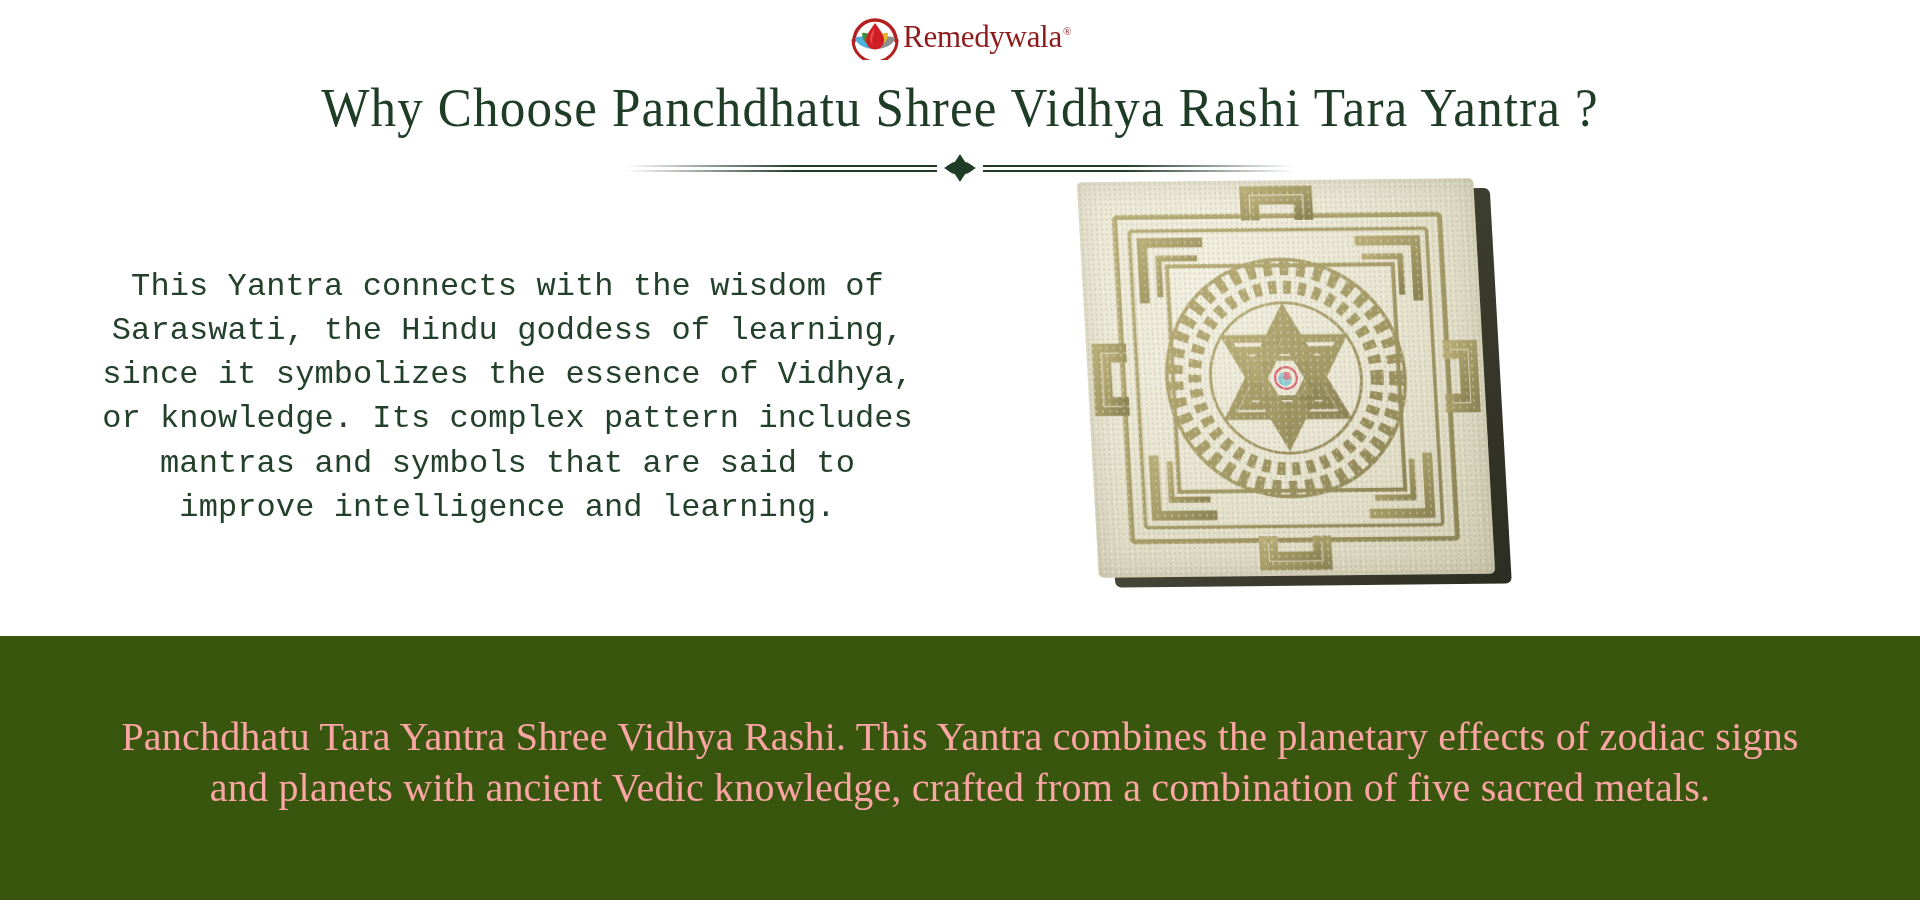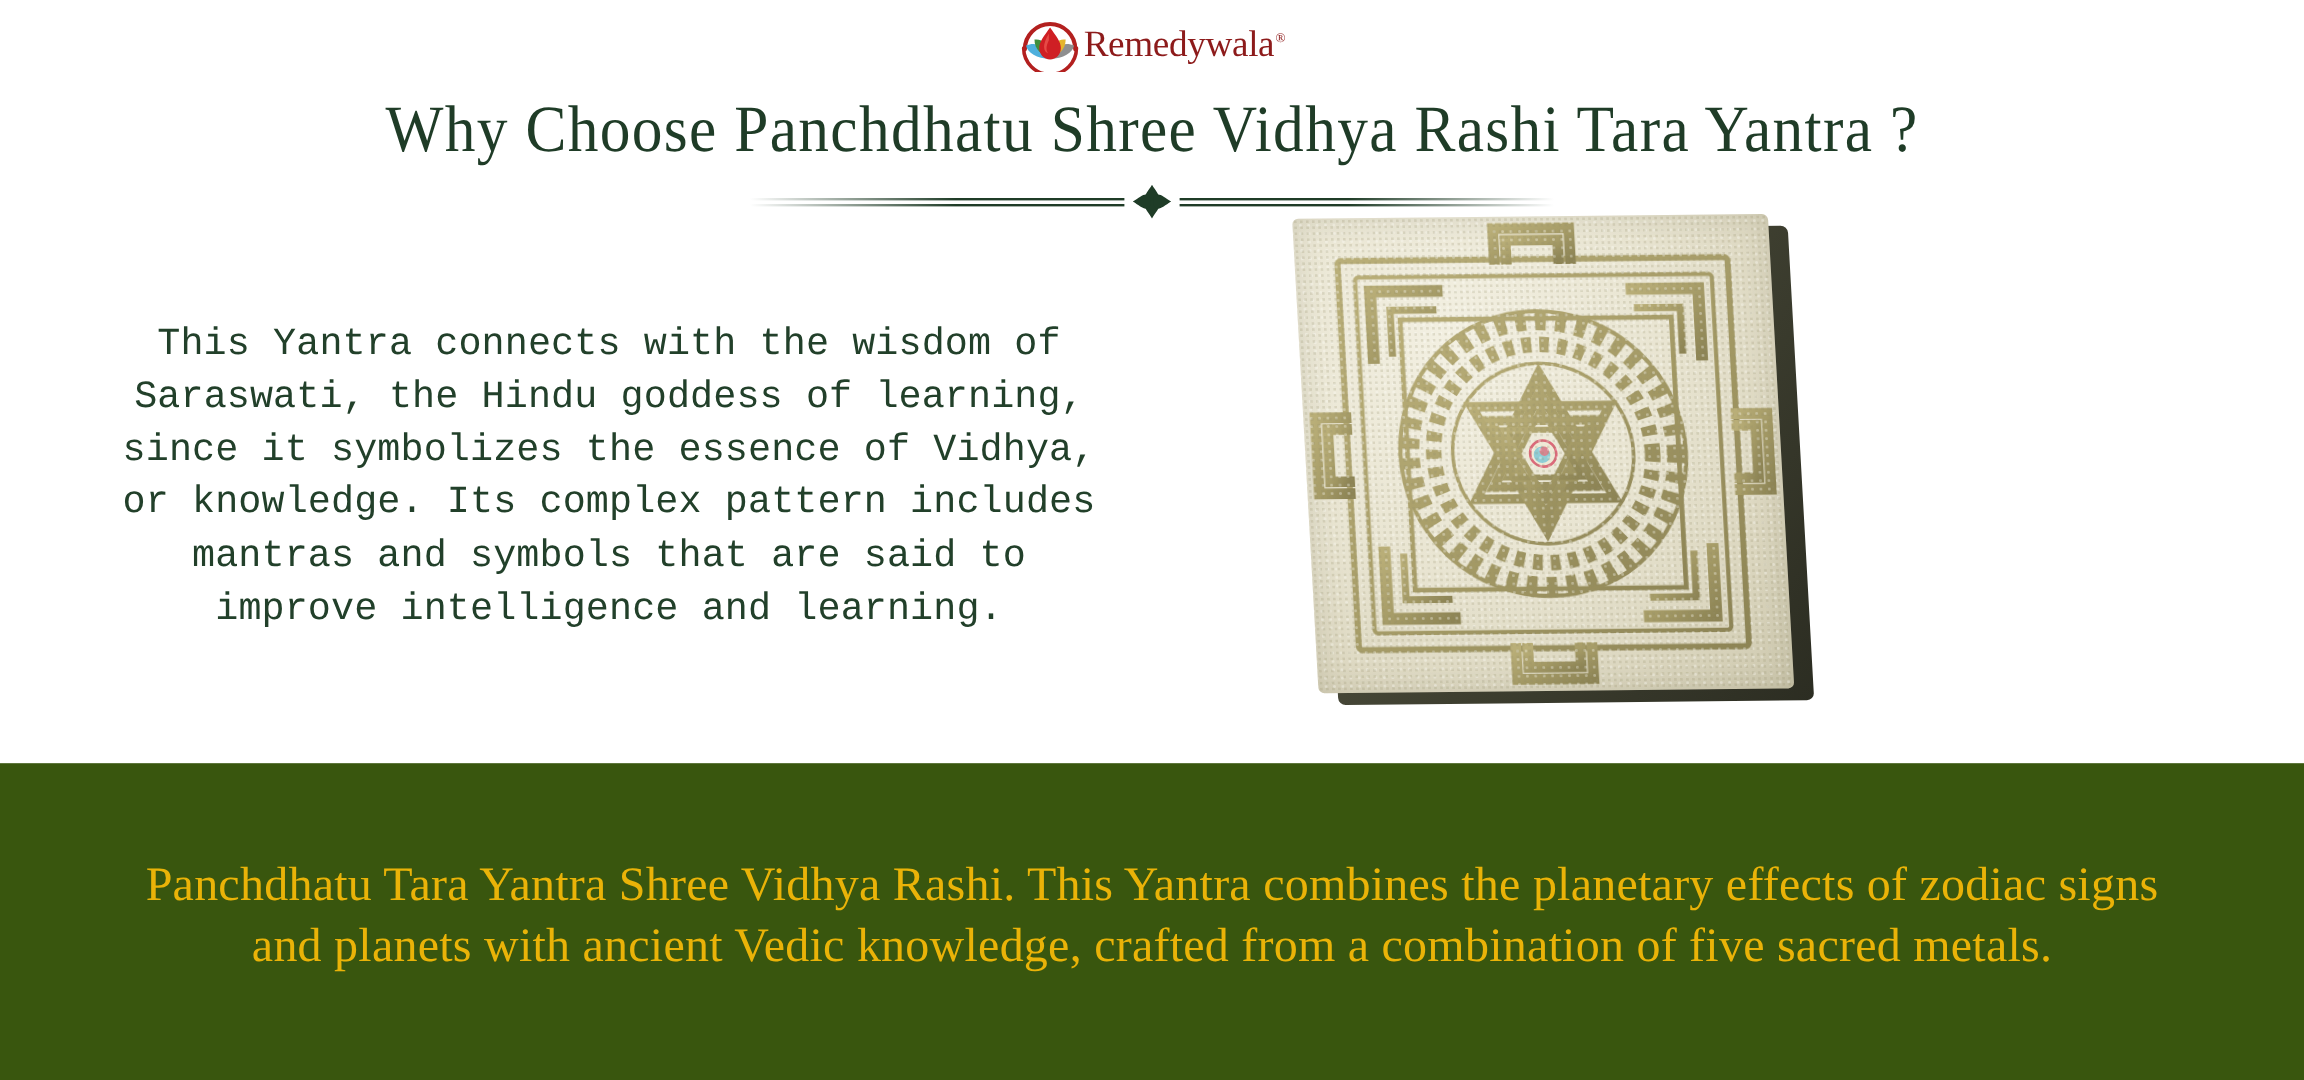--- a/index.html
+++ b/index.html
@@ -196,21 +196,21 @@
     display: flex;
     align-items: center;
     justify-content: center;
   }
   .banner-text {
     width: 1760px;
     text-align: center;
     font-family: "Liberation Serif", "DejaVu Serif", serif;
     font-size: 40px;
     line-height: 1.28;
-    color: #eab308;
+    color: #fca5a5;
     letter-spacing: 0.2px;
     padding: 0 30px;
     position: relative;
     top: -6px;
   }
 </style>
 </head>
 <body>
 
 <div class="page">

